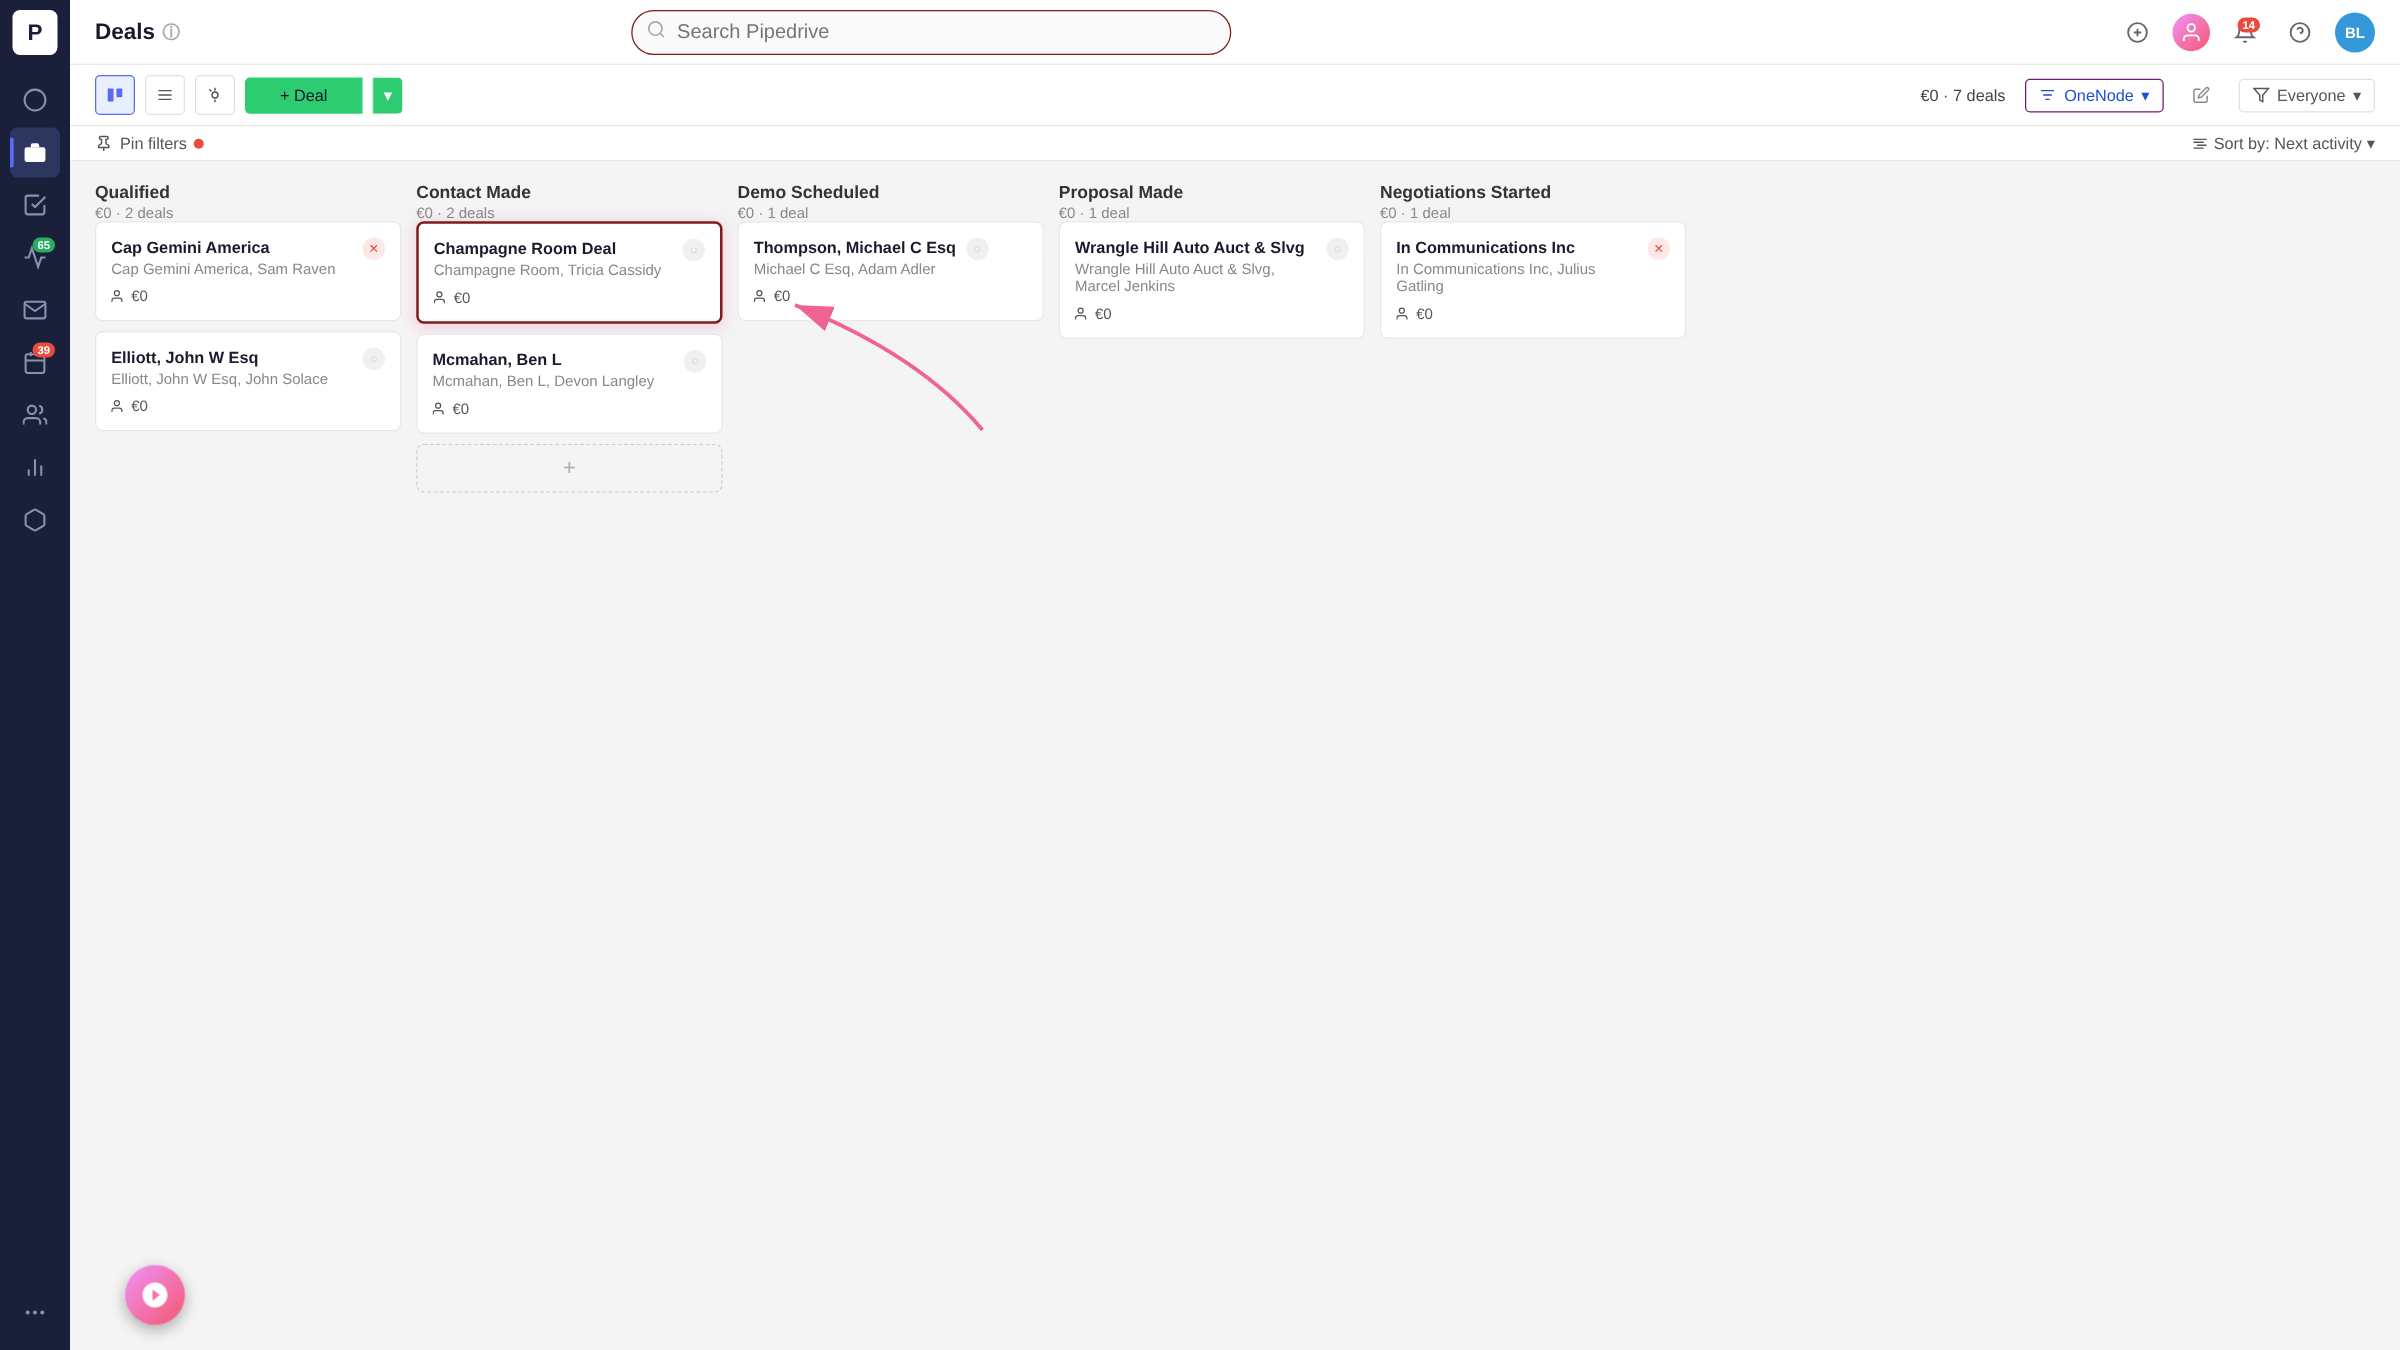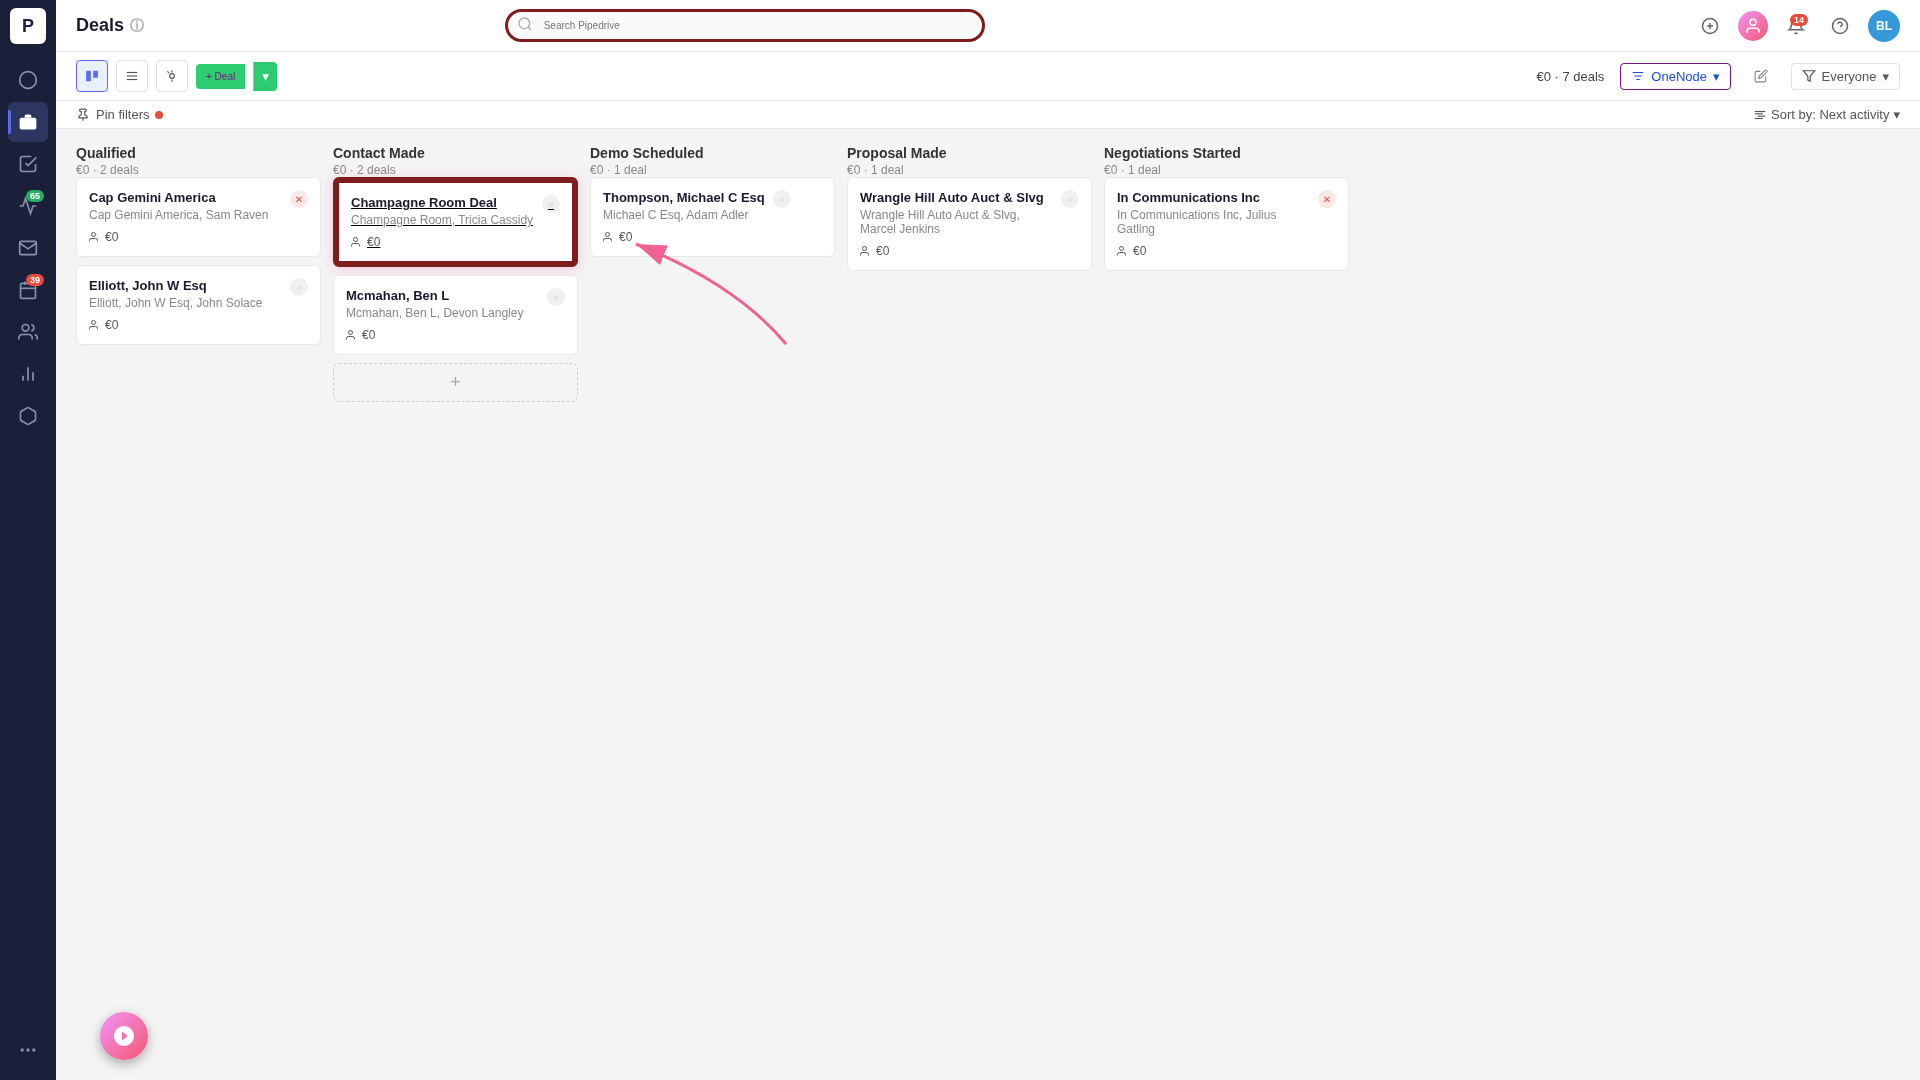--- a/index.html
+++ b/index.html
@@ -89,23 +89,23 @@
     }
     .search-bar {
       flex: 1;
       max-width: 480px;
       margin: 0 auto;
       position: relative;
     }
     .search-bar input {
       width: 100%;
       padding: 8px 16px 8px 36px;
-      border: 3px solid #7f1d1d;
+      border: 1px solid #7f1d1d;
       border-radius: 20px;
-      font-size: 10px;
+      font-size: 16px;
       color: #15803d;
       background: #fafafa;
       outline: none;
     }
     .search-bar .search-icon {
       position: absolute; left: 12px; top: 50%; transform: translateY(-50%);
       color: #aaa;
     }
     .topbar-actions {
       display: flex; align-items: center; gap: 12px; margin-left: auto;
@@ -145,25 +145,25 @@
       color: #555;
       background: #fff;
     }
     .view-btn.active {
       background: #e8f0fe;
       border-color: #5b6af0;
       color: #5b6af0;
     }
     .add-deal-btn {
       background: #2ecc71;
-      color: #701a75;
+      color: #0f172a;
       border: none;
       border-radius: 4px 0 0 4px;
-      padding: 7px 10px;
-      font-size: 10px;
+      padding: 7px 28px;
+      font-size: 13px;
       font-weight: 500;
       cursor: pointer;
       display: flex; align-items: center; gap: 4px;
     }
     .add-deal-dropdown {
       background: #2ecc71;
       color: #fff;
       border: none;
       border-left: 1px solid rgba(255,255,255,0.3);
       border-radius: 0 4px 4px 0;
@@ -243,23 +243,22 @@
     .deal-card {
       background: #fff;
       border-radius: 6px;
       padding: 12px;
       margin-bottom: 8px;
       border: 1px solid #e8e8e8;
       cursor: pointer;
       position: relative;
     }
     .deal-card.highlighted {
-      border: 6px solid #7f1d1d;
+      border: 2px solid #7f1d1d;
       box-shadow: 0 2px 12px rgba(240, 98, 146, 0.3);
-      text-decoration: underline;
     }
     .deal-card-title {
       font-size: 13px;
       font-weight: 600;
       color: #1a1a2e;
       margin-bottom: 3px;
     }
     .deal-card-subtitle {
       font-size: 12px;
       color: #888;

